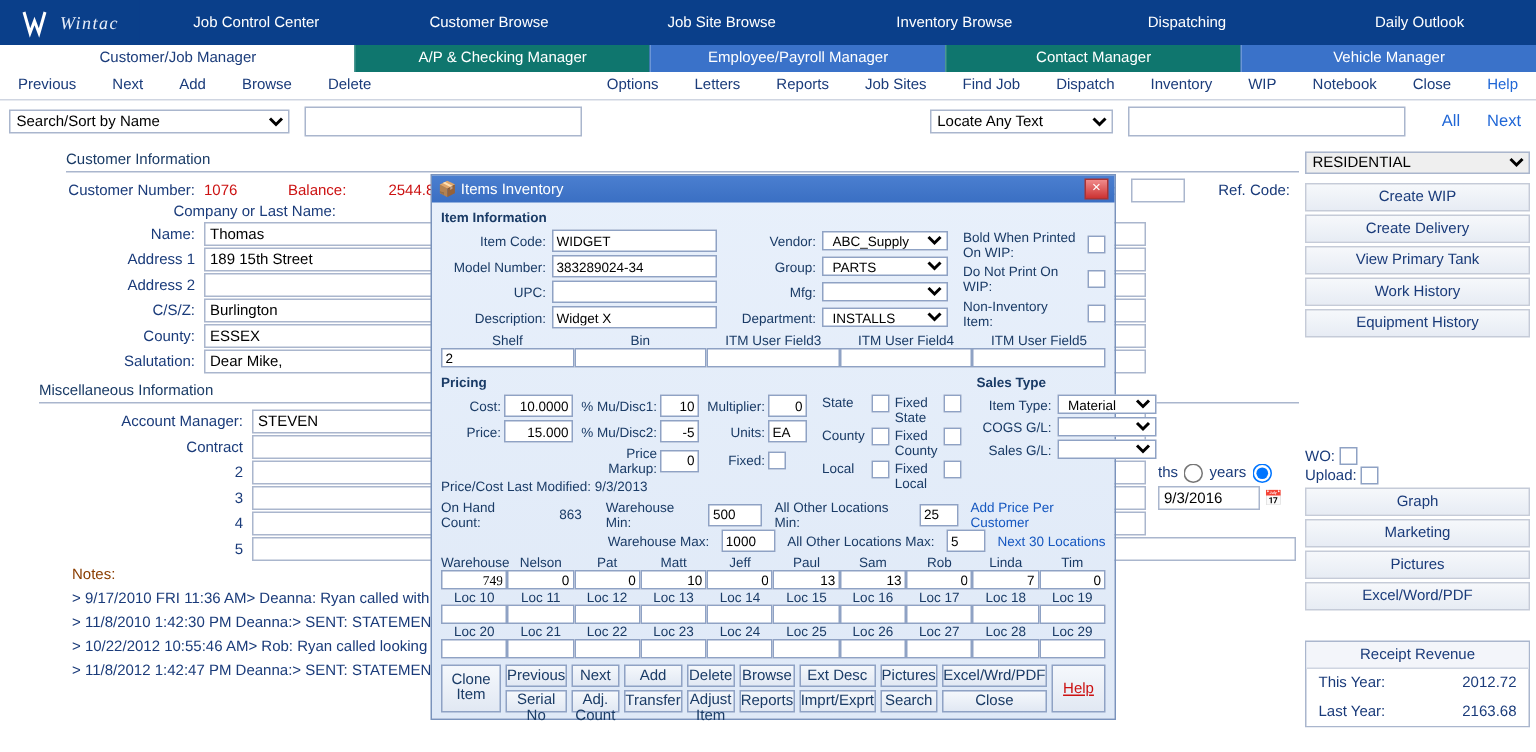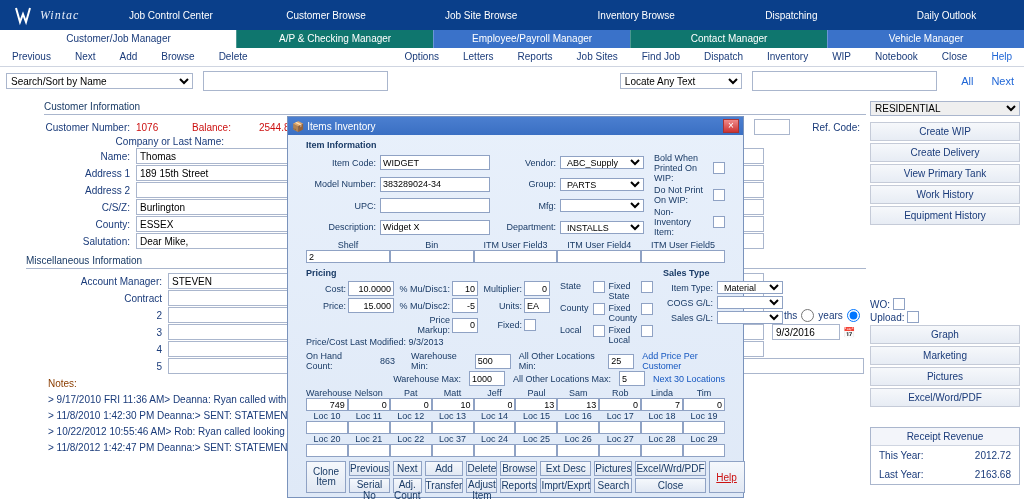--- a/index.html
+++ b/index.html
@@ -34,21 +34,21 @@
 .notes{margin:4px 22px 0 44px}
 .notes .nh{color:#8a3d00;font-size:10px}
 .notes .line{color:#1a3b7a;font-size:10px;margin:5px 0}
 .rev{border:1px solid #aab6cd;margin-top:20px}
 .rev .h{text-align:center;border-bottom:1px solid #cfd5e1;padding:3px 0;background:#f3f5fa;color:#1a3b7a}
 .rev .r{display:flex;justify-content:space-between;padding:4px 8px;color:#1a3b7a}
 
 .dlg{position:absolute;left:287px;top:116px;width:455px;background:linear-gradient(#e8f0fb,#dfe9f7);border:1px solid #7a93bc;font-size:9px;color:#1a3b66}
 .dlg .titlebar{display:flex;align-items:center;justify-content:space-between;background:linear-gradient(#4b7fd0,#3a6fc3);color:#fff;padding:2px 4px;font-size:10px}
 .dlg .titlebar .xb{width:14px;height:12px;border:1px solid #a33;background:linear-gradient(#f08a8a,#c33);color:#fff;text-align:center;line-height:11px;cursor:pointer}
-.dlg .inner{padding:4px 18px}
+.dlg .inner{padding:4px 6px}
 .fs-title{color:#1a3b66;font-weight:bold;font-size:9px;margin:1px 0 3px}
 .gridkv{display:grid;grid-template-columns:70px 110px;gap:2px 4px;align-items:center}
 .gridkv .l{text-align:right;font-size:9px}
 .gridkv input,.gridkv select,.dlg input,.dlg select{font-size:9px;border:1px solid #8fa2c4;height:13px;padding:0 2px;background:#fff}
 .topcols{display:flex;gap:10px}
 .chk{width:10px;height:10px;border:1px solid #8fa2c4;background:#fff;display:inline-block;vertical-align:middle}
 .small{font-size:9px}
 .locgrid{width:100%;border-collapse:collapse;margin-top:2px;table-layout:fixed}
 .locgrid th{font-weight:normal;font-size:9px;text-align:center;padding:0;color:#1a3b66}
 .locgrid td{padding:0}
@@ -166,21 +166,21 @@
         <span class="lbl" style="width:158px">Account Manager:</span>
         <input class="fld" style="width: 588px;" value="STEVEN">
       </div>
     <div class="row">
         <span class="lbl" style="width:158px">Contract</span>
         <input class="fld" style="width: 588px;">
       </div>
     <div class="row">
       <span class="lbl" style="width:158px">2</span>
         <input class="fld" style="width: 588px;">
-      <span style="margin-left:20px">ths</span>
+      <span style="margin-left:8px">ths</span>
       <input type="radio" style="margin: 0px 4px;">
       <span>years</span>
       <input type="radio" checked="" style="margin: 0px 4px;">
     </div>
     <div class="row">
         <span class="lbl" style="width:158px">3</span>
         <input class="fld" style="width: 588px;">
       <input class="fld" style="width: 60px; margin-left: 8px;" value="9/3/2016">
       <span style="margin-left:3px">📅</span>
     </div>
@@ -366,21 +366,21 @@
             <th>Pat</th>
             <th>Matt</th>
             <th>Jeff</th>
             <th>Paul</th>
             <th>Sam</th>
             <th>Rob</th>
             <th>Linda</th>
             <th>Tim</th>
           </tr>
           <tr>
-            <td><input style="text-align: right;" value="749"></td>
+            <td><input style="text-align: right; font-family: Liberation Serif, serif;" value="749"></td>
             <td><input style="text-align: right;" value="0"></td>
             <td><input style="text-align: right;" value="0"></td>
             <td><input style="text-align: right;" value="10"></td>
             <td><input style="text-align: right;" value="0"></td>
             <td><input style="text-align: right;" value="13"></td>
             <td><input style="text-align: right;" value="13"></td>
             <td><input style="text-align: right;" value="0"></td>
             <td><input style="text-align: right;" value="7"></td>
             <td><input style="text-align: right;" value="0"></td>
           </tr>
@@ -405,21 +405,21 @@
             <td><input style="text-align: right;" value=""></td>
             <td><input style="text-align: right;" value=""></td>
             <td><input style="text-align: right;" value=""></td>
             <td><input style="text-align: right;" value=""></td>
             <td><input style="text-align: right;" value=""></td>
           </tr>
           <tr>
             <th>Loc 20</th>
             <th>Loc 21</th>
             <th>Loc 22</th>
-            <th>Loc 37</th>
+            <th>Loc 23</th>
             <th>Loc 24</th>
             <th>Loc 25</th>
             <th>Loc 26</th>
             <th>Loc 27</th>
             <th>Loc 28</th>
             <th>Loc 29</th>
           </tr>
           <tr>
             <td><input style="text-align: right;" value=""></td>
             <td><input style="text-align: right;" value=""></td>

